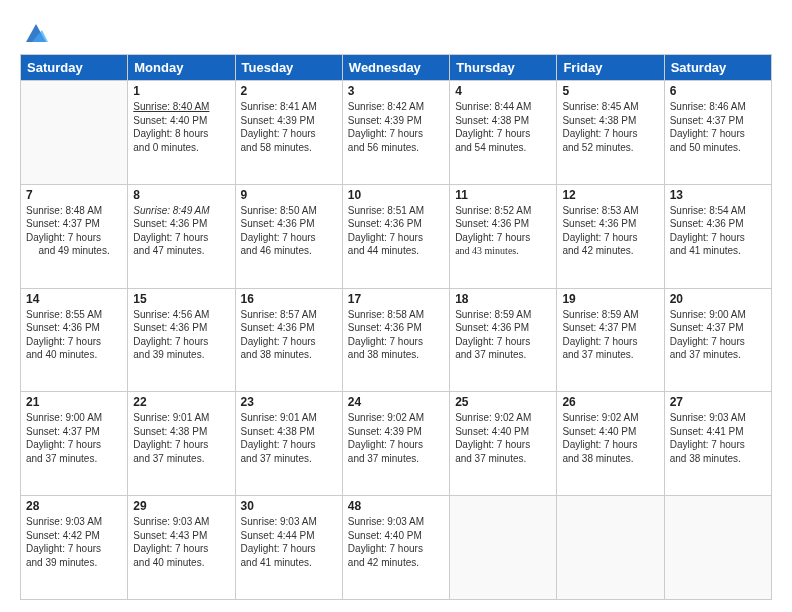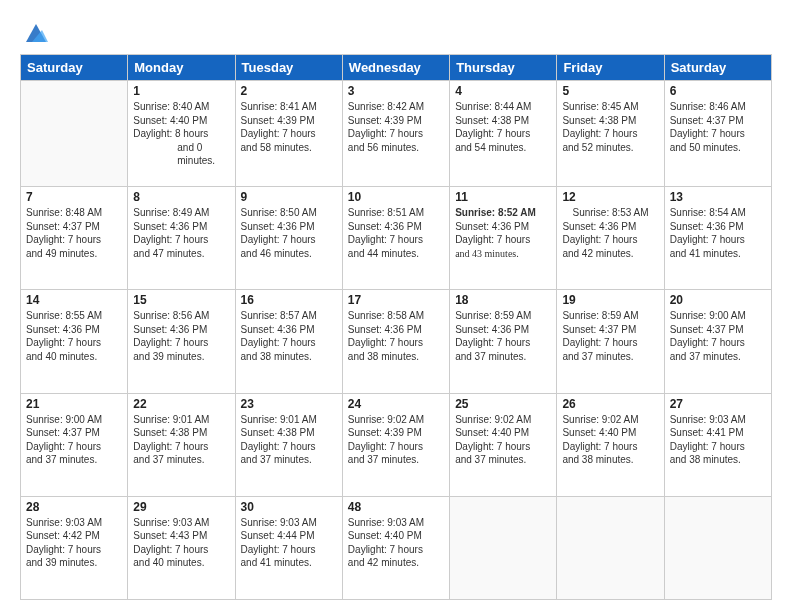--- a/index.html
+++ b/index.html
@@ -120,24 +120,24 @@
           <th>Thursday</th>
           <th>Friday</th>
           <th>Saturday</th>
         </tr>
     </thead>
     <tbody id="calendar-body">
     <tr>
           <td class="day-cell-empty"></td>
           <td>
             <div class="day-number">1</div>
-            <div style="line-height: 1.35;">Sunrise: 8:40 AM</div>
+            <div style="line-height: 1.35; text-decoration: underline;">Sunrise: 8:40 AM</div>
             <div style="line-height: 1.35;">Sunset: 4:40 PM</div>
             <div style="line-height: 1.35;">Daylight: 8 hours</div>
-            <div style="line-height: 1.35; margin-left: 44px;">and 0 minutes.</div>
+            <div style="line-height: 1.35;">and 0 minutes.</div>
           </td>
           <td>
             <div class="day-number">2</div>
             <div style="line-height: 1.35;">Sunrise: 8:41 AM</div>
             <div style="line-height: 1.35;">Sunset: 4:39 PM</div>
             <div style="line-height: 1.35;">Daylight: 7 hours</div>
             <div style="line-height: 1.35;">and 58 minutes.</div>
           </td>
           <td>
             <div class="day-number">3</div>
@@ -167,53 +167,53 @@
             <div style="line-height: 1.35;">Daylight: 7 hours</div>
             <div style="line-height: 1.35;">and 50 minutes.</div>
           </td>
         </tr>
         <tr>
           <td>
             <div class="day-number">7</div>
             <div style="line-height: 1.35;">Sunrise: 8:48 AM</div>
             <div style="line-height: 1.35;">Sunset: 4:37 PM</div>
             <div style="line-height: 1.35;">Daylight: 7 hours</div>
-            <div style="line-height: 1.35;">and 49 minutes.</div>
+            <div style="line-height: 1.35; text-align: center;">and 49 minutes.</div>
           </td>
           <td>
             <div class="day-number">8</div>
-            <div style="line-height: 1.35;">Sunrise: 8:49 AM</div>
+            <div style="line-height: 1.35; font-style: italic;">Sunrise: 8:49 AM</div>
             <div style="line-height: 1.35;">Sunset: 4:36 PM</div>
             <div style="line-height: 1.35;">Daylight: 7 hours</div>
             <div style="line-height: 1.35;">and 47 minutes.</div>
           </td>
           <td>
             <div class="day-number">9</div>
             <div style="line-height: 1.35;">Sunrise: 8:50 AM</div>
             <div style="line-height: 1.35;">Sunset: 4:36 PM</div>
             <div style="line-height: 1.35;">Daylight: 7 hours</div>
             <div style="line-height: 1.35;">and 46 minutes.</div>
           </td>
           <td>
             <div class="day-number">10</div>
             <div style="line-height: 1.35;">Sunrise: 8:51 AM</div>
             <div style="line-height: 1.35;">Sunset: 4:36 PM</div>
             <div style="line-height: 1.35;">Daylight: 7 hours</div>
             <div style="line-height: 1.35;">and 44 minutes.</div>
           </td>
           <td>
             <div class="day-number">11</div>
-            <div style="line-height: 1.35; font-weight: bold;">Sunrise: 8:52 AM</div>
+            <div style="line-height: 1.35;">Sunrise: 8:52 AM</div>
             <div style="line-height: 1.35;">Sunset: 4:36 PM</div>
             <div style="line-height: 1.35;">Daylight: 7 hours</div>
             <div style="line-height: 1.35; font-family: Liberation Serif, serif;">and 43 minutes.</div>
           </td>
           <td>
             <div class="day-number">12</div>
-            <div style="line-height: 1.35; text-align: center;">Sunrise: 8:53 AM</div>
+            <div style="line-height: 1.35;">Sunrise: 8:53 AM</div>
             <div style="line-height: 1.35;">Sunset: 4:36 PM</div>
             <div style="line-height: 1.35;">Daylight: 7 hours</div>
             <div style="line-height: 1.35;">and 42 minutes.</div>
           </td>
           <td>
             <div class="day-number">13</div>
             <div style="line-height: 1.35;">Sunrise: 8:54 AM</div>
             <div style="line-height: 1.35;">Sunset: 4:36 PM</div>
             <div style="line-height: 1.35;">Daylight: 7 hours</div>
             <div style="line-height: 1.35;">and 41 minutes.</div>
@@ -222,21 +222,21 @@
         <tr>
           <td>
             <div class="day-number">14</div>
             <div style="line-height: 1.35;">Sunrise: 8:55 AM</div>
             <div style="line-height: 1.35;">Sunset: 4:36 PM</div>
             <div style="line-height: 1.35;">Daylight: 7 hours</div>
             <div style="line-height: 1.35;">and 40 minutes.</div>
           </td>
           <td>
             <div class="day-number">15</div>
-            <div style="line-height: 1.35;">Sunrise: 8:56 AM</div>
+            <div style="line-height: 1.35;">Sunrise: 4:56 AM</div>
             <div style="line-height: 1.35;">Sunset: 4:36 PM</div>
             <div style="line-height: 1.35;">Daylight: 7 hours</div>
             <div style="line-height: 1.35;">and 39 minutes.</div>
           </td>
           <td>
             <div class="day-number">16</div>
             <div style="line-height: 1.35;">Sunrise: 8:57 AM</div>
             <div style="line-height: 1.35;">Sunset: 4:36 PM</div>
             <div style="line-height: 1.35;">Daylight: 7 hours</div>
             <div style="line-height: 1.35;">and 38 minutes.</div>

